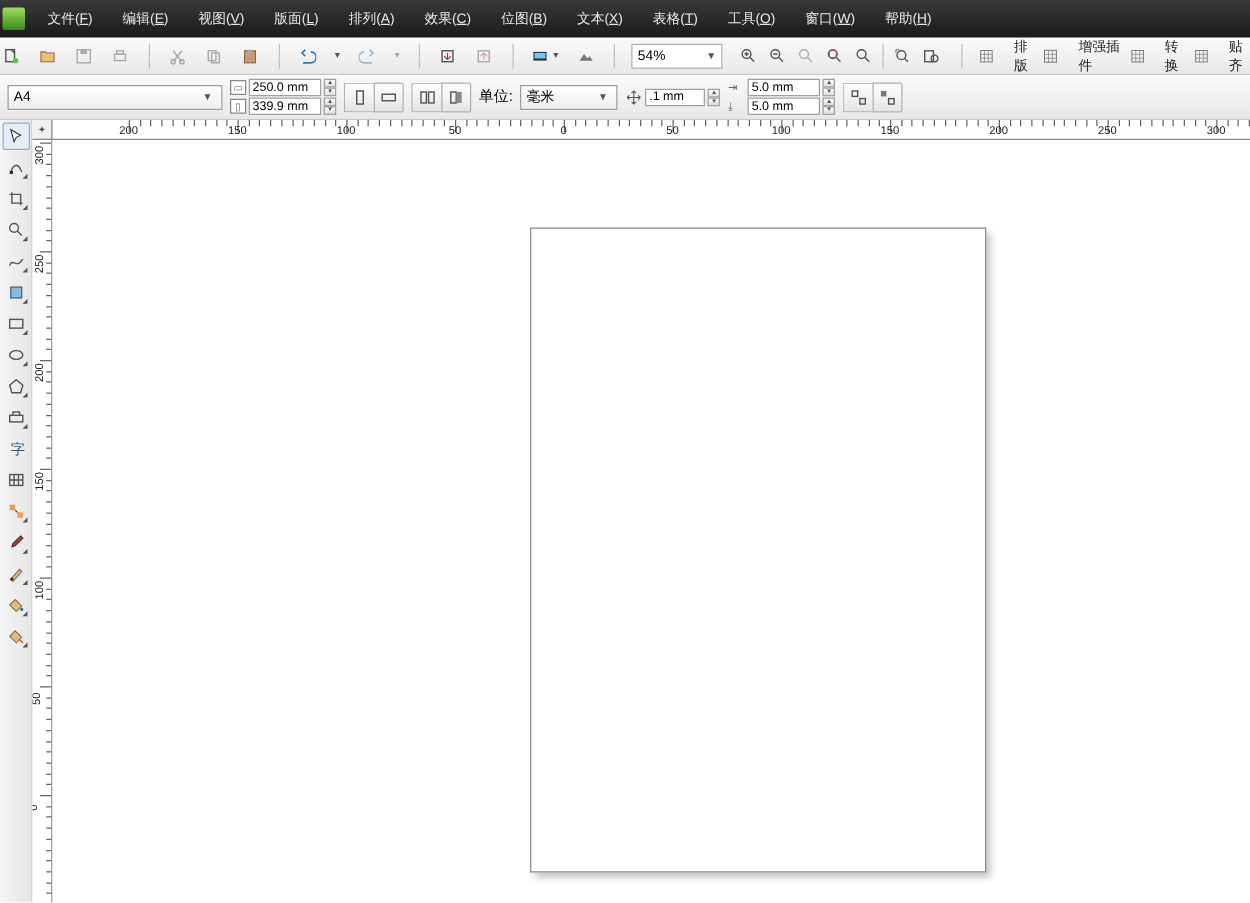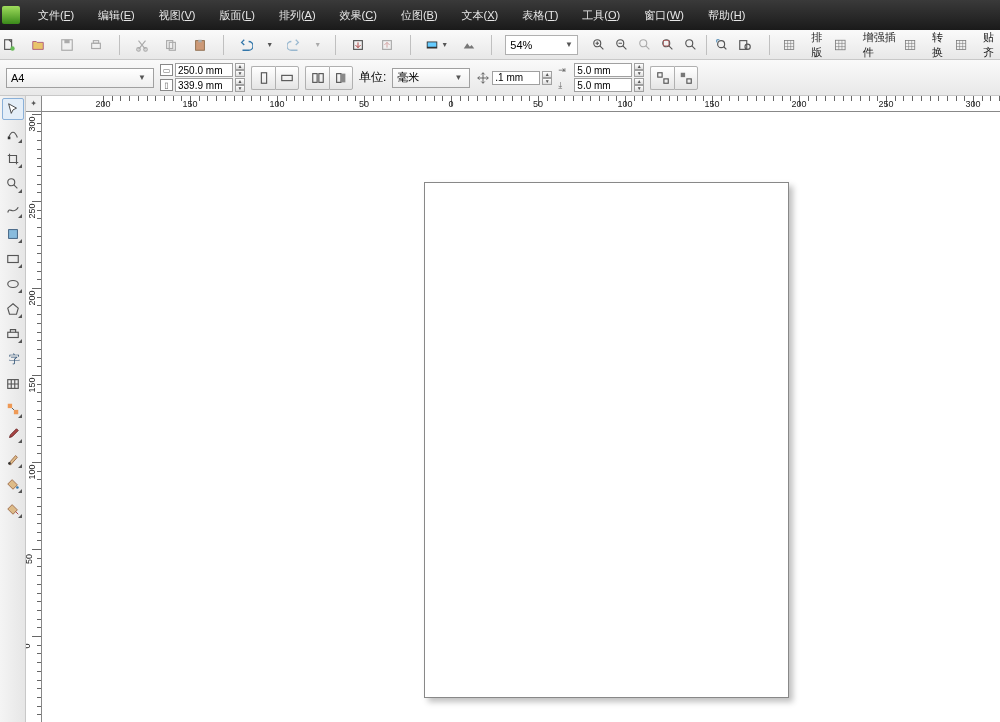--- a/index.html
+++ b/index.html
@@ -249,21 +249,21 @@
         <svg viewBox="0 0 16 16" style="width:16px;height:16px">
           <rect x="2" y="2" width="12" height="12" fill="none" stroke="#777"></rect>
           <path d="M2 6h12M2 10h12M6 2v12M10 2v12" stroke="#777" stroke-width=".7"></path>
         </svg>
         <span class="grp-lbl">贴齐</span>
       </div>
     </div>
 </div>
 
 <div class="propbar">
-  <div class="combo" style="width:148px">
+  <div class="combo" style="width:172px">
     <span>A4</span>
     <span class="arrow">▼</span>
   </div>
   <div class="dimstack">
     <div class="dimrow">
       <div class="dim-ico">▭</div>
       <div class="dim-input">
           <span>250.0 mm</span>
         </div>
       <div class="spin">

